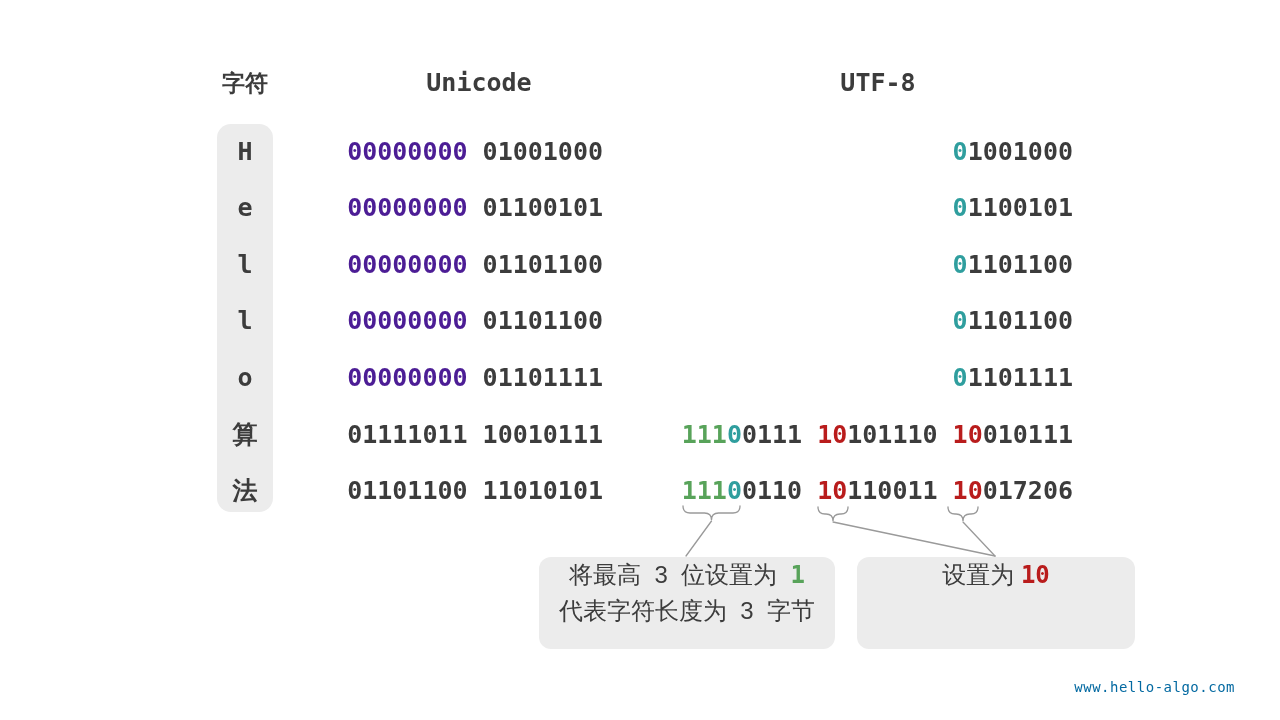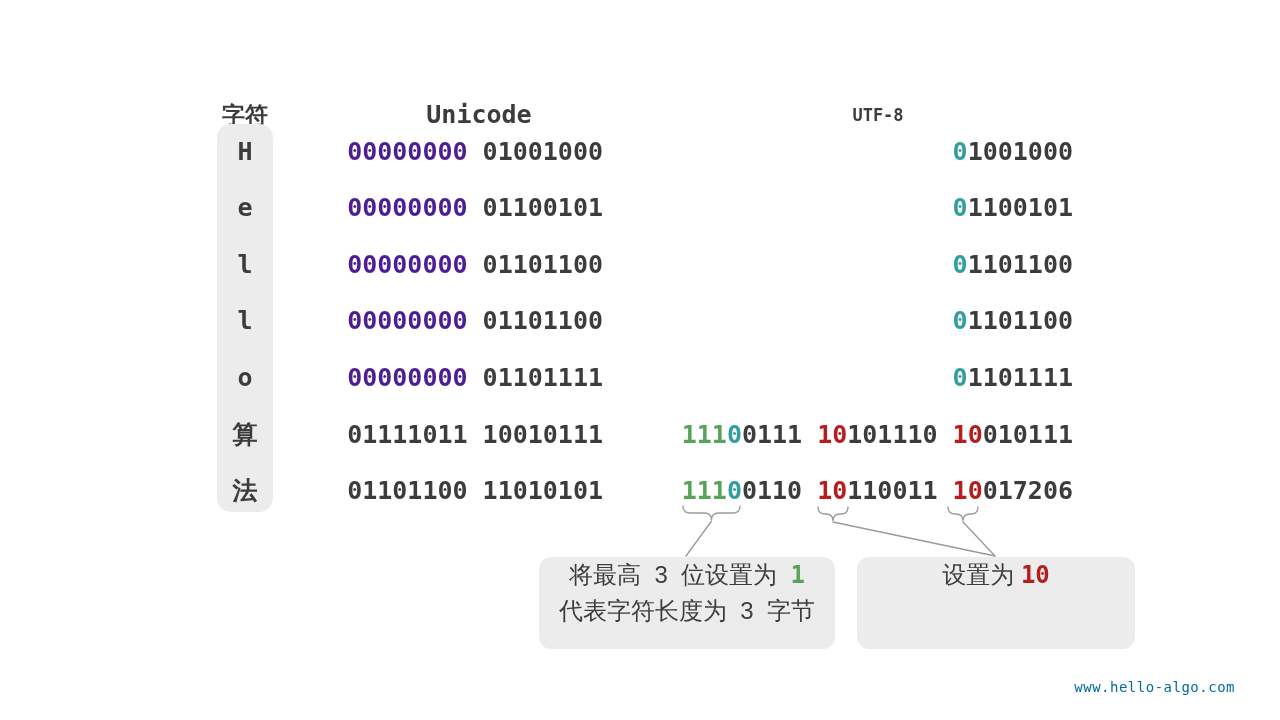--- a/index.html
+++ b/index.html
@@ -3,24 +3,24 @@
 <meta charset="utf-8">
 <style>
   * { margin:0; padding:0; box-sizing:border-box; }
   html,body { width:1280px; height:720px; }
   body {
     position:relative; width:1280px; height:720px; background:#ffffff;
     font-family:"Liberation Sans", sans-serif; overflow:hidden;
   }
 
   
-  .hdr { position:absolute; top:68px; line-height:30px; font-weight:700; color:#3c3c3c; text-align:center;margin-top:32px; }
+  .hdr { position:absolute; top:68px; line-height:30px; font-weight:700; color:#3c3c3c; text-align:center; }
   .hdr-char { left:209px; width:72px; font-size:23px; }
   .hdr-unicode { left:404px; width:150px; font-size:25px; font-family:"DejaVu Sans Mono", monospace; }
-  .hdr-utf8 { left:802px; width:152px; font-size:17px; font-family:"DejaVu Sans Mono", monospace; }
+  .hdr-utf8 { left:802px; width:152px; font-size:25px; font-family:"DejaVu Sans Mono", monospace; }
 
   
   .char-box { position:absolute; left:217px; top:124px; width:56px; height:388px; background:#ececec; border-radius:14px; }
   .char-cell { position:absolute; left:217px; width:56px; text-align:center;
     font-family:"DejaVu Sans Mono", monospace; font-weight:700; font-size:25px;
     line-height:30px; color:#3c3c3c; }
 
   
   .cell { position:absolute; font-family:"DejaVu Sans Mono", monospace; font-weight:700;
     font-size:25px; line-height:30px; color:#3c3c3c; white-space:pre; }

